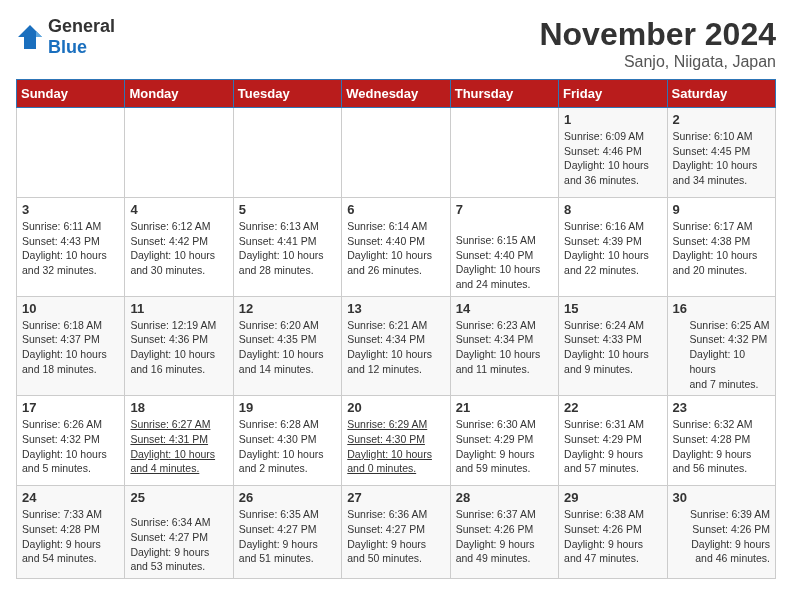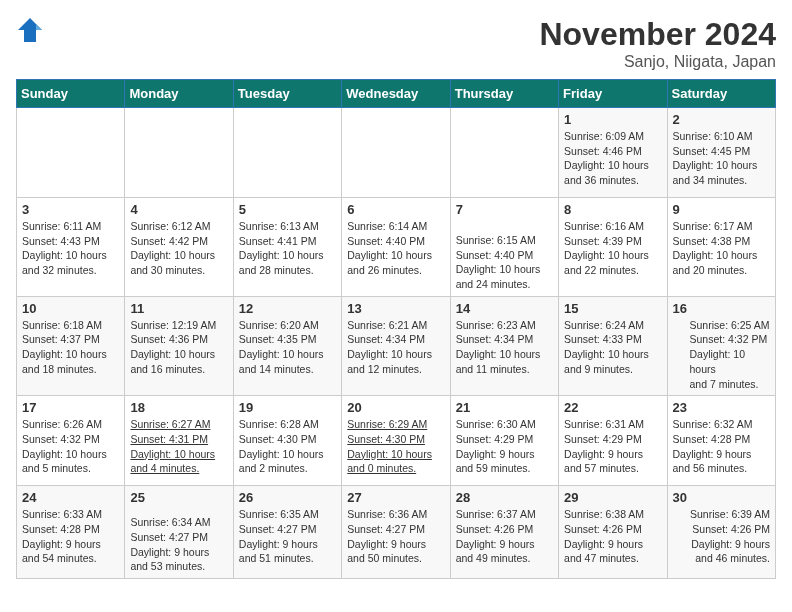--- a/index.html
+++ b/index.html
@@ -46,21 +46,21 @@
     .location-title {
       font-size: 16px;
       color: #555;
     }
     table {
       width: 100%;
       border-collapse: collapse;
       table-layout: fixed;
     }
     thead th {
-      background: #0f766e;
+      background: #b91c1c;
       color: #fff;
       font-size: 13px;
       font-weight: bold;
       padding: 6px 4px;
       text-align: left;
       border: 1px solid #2e75b6;
     }
     tbody td {
       border: 1px solid #ccc;
       vertical-align: top;
@@ -90,20 +90,24 @@
   </style>
 </head>
 <body>
 
 <div class="header">
   <div class="logo">
     <svg class="logo-icon" viewBox="0 0 28 28">
       <polygon points="14,2 26,14 20,14 20,26 8,26 8,14 2,14" fill="#1a6fbe"></polygon>
       <polygon points="20,8 26,14 20,14" fill="#5fa8e0"></polygon>
     </svg>
+    <div>
+      <span class="logo-text-general">General</span><br>
+      <span class="logo-text-blue">Blue</span>
+    </div>
   </div>
   <div class="title-block">
     <div class="month-title">November 2024</div>
     <div class="location-title">Sanjo, Niigata, Japan</div>
   </div>
 </div>
 
 <table>
   <thead>
     <tr>
@@ -287,21 +291,21 @@
           <span class="day-number">23</span>
           <div class="day-info" style="white-space: pre-line;">Sunrise: 6:32 AM
 Sunset: 4:28 PM
 Daylight: 9 hours
 and 56 minutes.</div>
         </td>
       </tr>
       <tr>
         <td>
           <span class="day-number">24</span>
-          <div class="day-info" style="white-space: pre-line;">Sunrise: 6:33 AM
+          <div class="day-info" style="white-space: pre-line;">Sunrise: 7:33 AM
 Sunset: 4:28 PM
 Daylight: 9 hours
 and 54 minutes.</div>
         </td>
         <td>
           <span class="day-number">25</span>
           <div class="day-info" style="white-space: pre-line; margin-top: 10px;">Sunrise: 6:34 AM
 Sunset: 4:27 PM
 Daylight: 9 hours
 and 53 minutes.</div>

